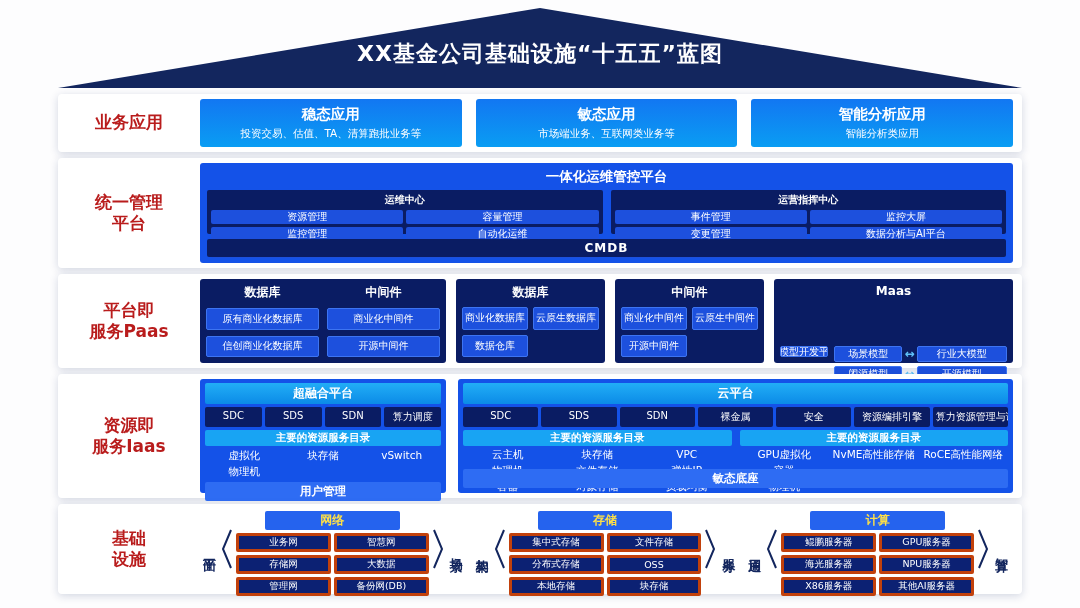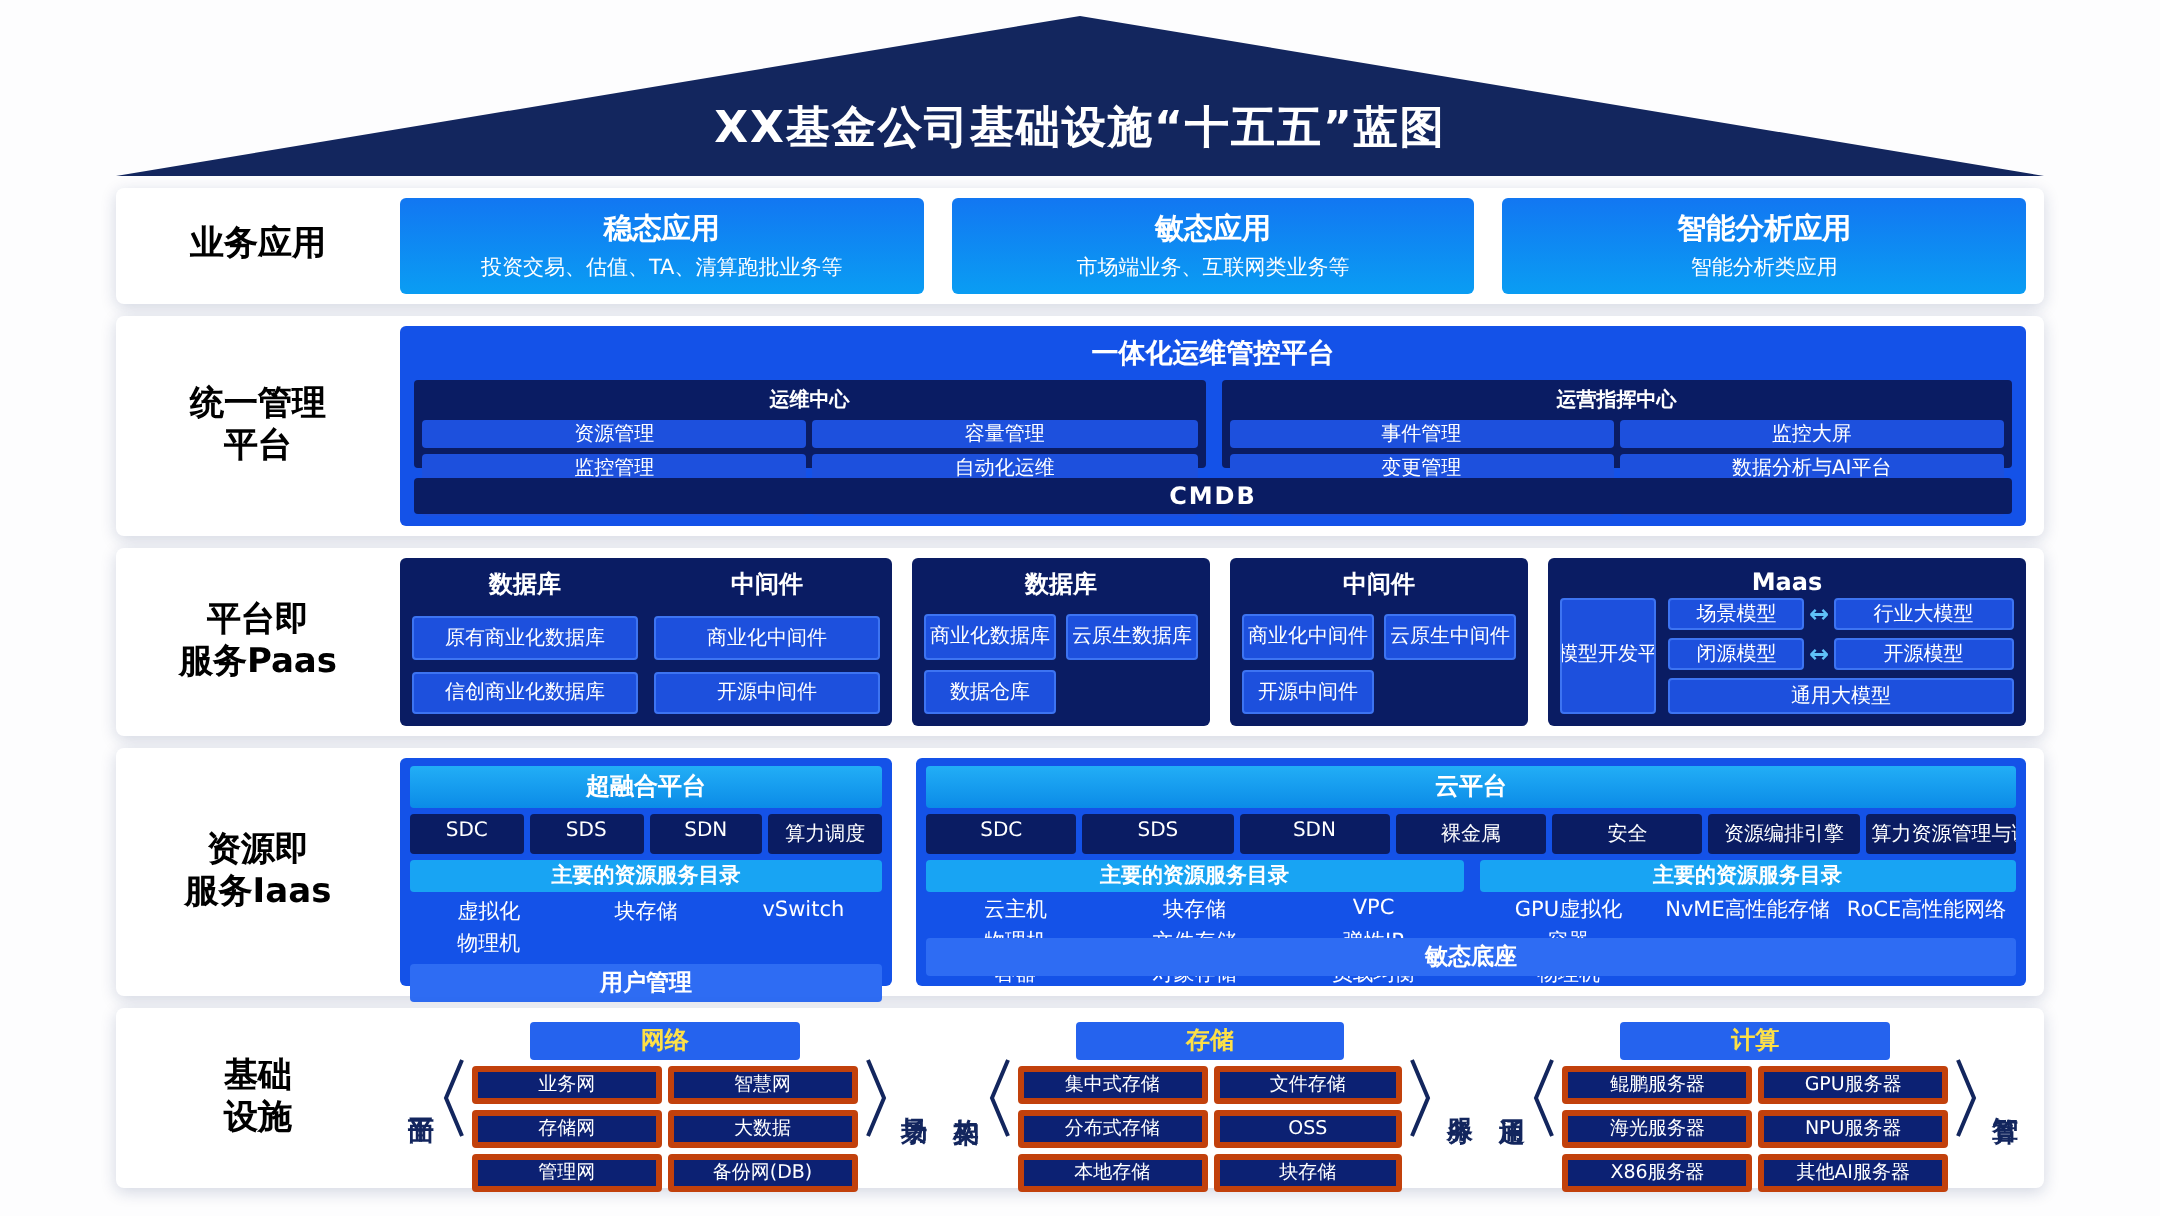--- a/index.html
+++ b/index.html
@@ -2,30 +2,30 @@
 <html><head>
 <meta charset="utf-8">
 <style>
   * { box-sizing: border-box; margin: 0; padding: 0; }
   body { background:#ffffff; font-family:"DejaVu Sans","Liberation Sans",sans-serif; }
   .page { position:relative; width:1080px; height:608px; background:#fdfdfe; overflow:hidden; }
 
   
   .roof { position:absolute; left:58px; top:8px; width:964px; height:80px;
           background:#13265e; clip-path:polygon(50% 0, 100% 100%, 0 100%);
-          display:flex; align-items:flex-end; justify-content:center; padding-bottom:9px; }
+          display:flex; align-items:flex-end; justify-content:center; padding-bottom:19px; }
   .roof-title { color:#fff; font-size:22px; font-weight:bold; letter-spacing:1px; white-space:nowrap; }
 
   
   .row { position:absolute; left:58px; width:964px; background:#ffffff; border-radius:4px;
          box-shadow:0 2px 8px rgba(19,38,94,.18); display:flex; }
   .r1{top:94px;height:58px;} .r2{top:158px;height:110px;} .r3{top:274px;height:94px;}
   .r4{top:374px;height:124px;} .r5{top:504px;height:90px;}
   .row-label { flex:0 0 142px; display:flex; flex-direction:column; align-items:center; justify-content:center;
-               color:#000000; font-weight:bold; font-size:17px; line-height:1.25; text-align:center; }
+               color:#b91c1c; font-weight:bold; font-size:17px; line-height:1.25; text-align:center; }
   .row-content { flex:1; padding:5px 9px 5px 0; display:flex; min-width:0; }
 
   
   .biz { gap:14px; align-items:stretch; }
   .app-box { flex:1; background:linear-gradient(180deg,#1277f2,#0a9df3); border-radius:3px; color:#fff;
              display:flex; flex-direction:column; align-items:center; justify-content:center; gap:3px; padding:4px; }
   .app-title { font-size:14.5px; font-weight:bold; white-space:nowrap; }
   .app-desc  { font-size:10.5px; white-space:nowrap; }
 
   
@@ -35,21 +35,21 @@
   .center-panel { flex:1; background:#0a1c63; border-radius:2px; padding:2px 4px 4px; display:flex; flex-direction:column; min-width:0; }
   .center-title { color:#fff; font-weight:bold; font-size:10px; text-align:center; padding:1px 0 3px; white-space:nowrap; }
   .center-grid { flex:1; display:grid; grid-template-columns:1fr 1fr; gap:3px; }
   .center-tile { background:#1d50dd; border-radius:2px; color:#fff; font-size:10px;
                  display:flex; align-items:center; justify-content:center; white-space:nowrap; overflow:hidden; }
   .cmdb-bar { margin-top:5px; background:#0a1c63; border-radius:2px; color:#fff; font-weight:bold;
               font-size:12px; text-align:center; padding:2px 0; letter-spacing:1px; }
 
   
   .paas { gap:10px; }
-  .paas-panel { background:#0a1c63; border-radius:3px; padding:4px 6px 6px; }
+  .paas-panel { background:#0a1c63; border-radius:3px; padding:4px 6px 6px;gap:47px; }
   .paas-head { color:#fff; font-weight:bold; font-size:12px; text-align:center; padding:1px 0; white-space:nowrap; }
   .paas-tile { background:#1d50dd; border:1px solid #3d74f2; border-radius:2px; color:#fff; font-size:10px;
                display:flex; align-items:center; justify-content:center; white-space:nowrap; overflow:hidden; padding:0 2px; }
   .pa { flex:0 0 246px; display:flex; gap:8px; }
   .pa-col { flex:1; display:flex; flex-direction:column; gap:6px; min-width:0; }
   .pa-col .paas-tile { flex:1; }
   .pb, .pc { flex:0 0 138px; display:flex; flex-direction:column; gap:5px; }
   .pbc-row { flex:1; display:flex; gap:5px; }
   .pbc-row .paas-tile { flex:1; }
   .pbc-row .half { flex:0 0 calc(50% - 2.5px); }

